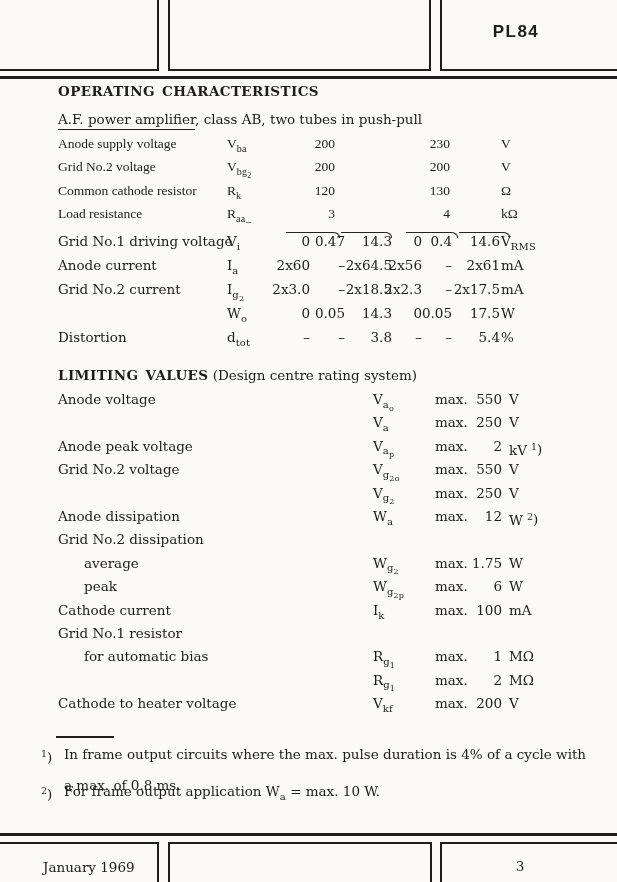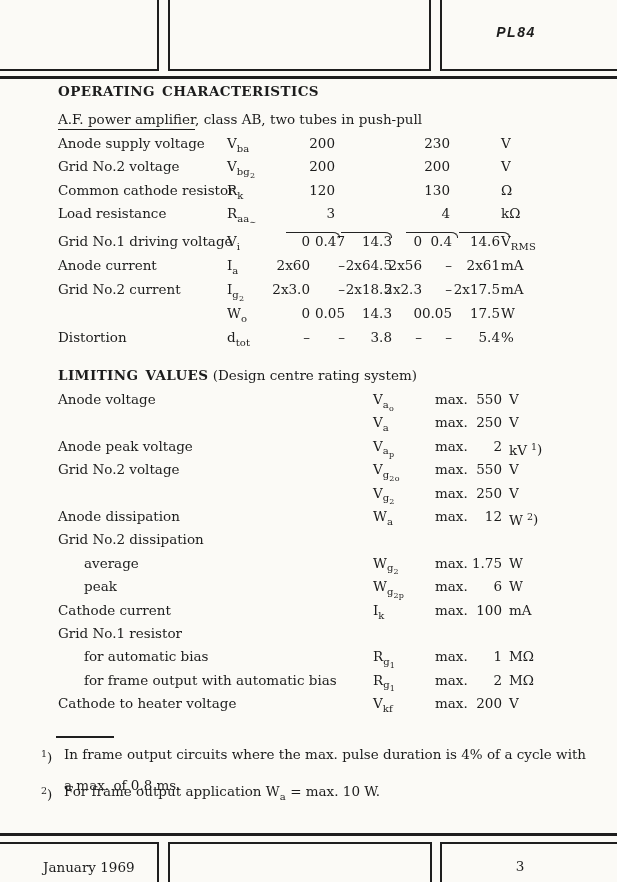--- a/index.html
+++ b/index.html
@@ -6,41 +6,41 @@
   .page{
     position:relative;width:617px;height:882px;margin:0 auto;
     background:#fbfaf6;color:#1c1c1c;overflow:hidden;
     font-family:"DejaVu Serif", serif;font-size:13.5px;
   }
   
   .hbox{position:absolute;border:2.2px solid #1e1e1e;box-sizing:border-box;background:transparent;}
   .hbox-tl{left:-8px;top:-8px;width:167px;height:79px;}
   .hbox-tm{left:168px;top:-8px;width:263px;height:79px;}
   .hbox-tr{left:440px;top:-8px;width:190px;height:79px;display:flex;align-items:center;justify-content:center;padding-right:38px;box-sizing:border-box;}
-  .pl-title{font-family:"Liberation Sans", sans-serif;font-weight:bold;font-size:14px;letter-spacing:1.5px;font-style:italic;}
+  .pl-title{font-family:"Liberation Sans", sans-serif;font-weight:bold;font-size:17px;letter-spacing:1.5px;}
   .rule{position:absolute;background:#1e1e1e;}
   .rule-top{left:0;top:76px;width:617px;height:2.6px;}
   .rule-bottom{left:0;top:833px;width:617px;height:2.6px;}
   .hbox-bl{left:-8px;top:842px;width:167px;height:48px;}
   .hbox-bm{left:168px;top:842px;width:264px;height:48px;}
   .hbox-br{left:440px;top:842px;width:190px;height:48px;}
   .date-txt{position:absolute;left:49px;top:14px;line-height:18px;white-space:nowrap;}
   .page-num{position:absolute;left:0;right:30px;top:13px;text-align:center;line-height:18px;}
   .hbox-bl,.hbox-br{overflow:visible;}
   .hbox-bl{position:absolute;} .hbox-br{position:absolute;}
 
   
   .h-op{position:absolute;left:58px;top:81px;line-height:20px;font-weight:bold;letter-spacing:.4px;word-spacing:2px;}
   .subtitle{position:absolute;left:58px;top:109px;line-height:20px;white-space:nowrap;}
   .u{border-bottom:1.4px solid #1e1e1e;padding-bottom:1.5px;}
   .h-lim{position:absolute;left:58px;top:366px;line-height:19px;white-space:nowrap;}
   .h-lim .b{font-weight:bold;letter-spacing:.4px;word-spacing:2px;margin-top:30px;}
 
   
-  #op-basic{position:absolute;left:0;top:132px;width:617px;}
+  #op-basic{position:absolute;left:0;top:132px;width:617px;font-family:Liberation Serif, serif;}
   #op-six{position:absolute;left:0;top:229px;width:617px;}
   #lim-rows{position:absolute;left:0;top:388px;width:617px;}
   .row{position:relative;height:23.4px;}
   #op-six .row{height:24px;}
   .row>span{position:absolute;top:0;line-height:23.4px;white-space:nowrap;}
   #op-six .row>span{line-height:24px;}
   .lbl{left:58px;}
   .lbl.ind{left:84px;}
   .sym{left:227px;}
   .v1{right:282px;} .v2{right:167px;}
@@ -241,21 +241,20 @@
         <span class="lbl">Grid No.1 resistor</span>
       </div>
       <div class="row">
         <span class="lbl ind">for automatic bias</span>
         <span class="sym-lim">R<span class="s1">g<span class="s2">1</span></span></span>
         <span class="mx">max.</span>
         <span class="val">1</span>
         <span class="unit-lim">MΩ</span>
       </div>
       <div class="row">
-        <span class="lbl ind">for frame output with automatic bias</span>
         <span class="sym-lim">R<span class="s1">g<span class="s2">1</span></span></span>
         <span class="mx">max.</span>
         <span class="val">2</span>
         <span class="unit-lim">MΩ</span>
       </div>
       <div class="row">
         <span class="lbl">Cathode to heater voltage</span>
         <span class="sym-lim">V<span class="s1">kf</span></span>
         <span class="mx">max.</span>
         <span class="val">200</span>

